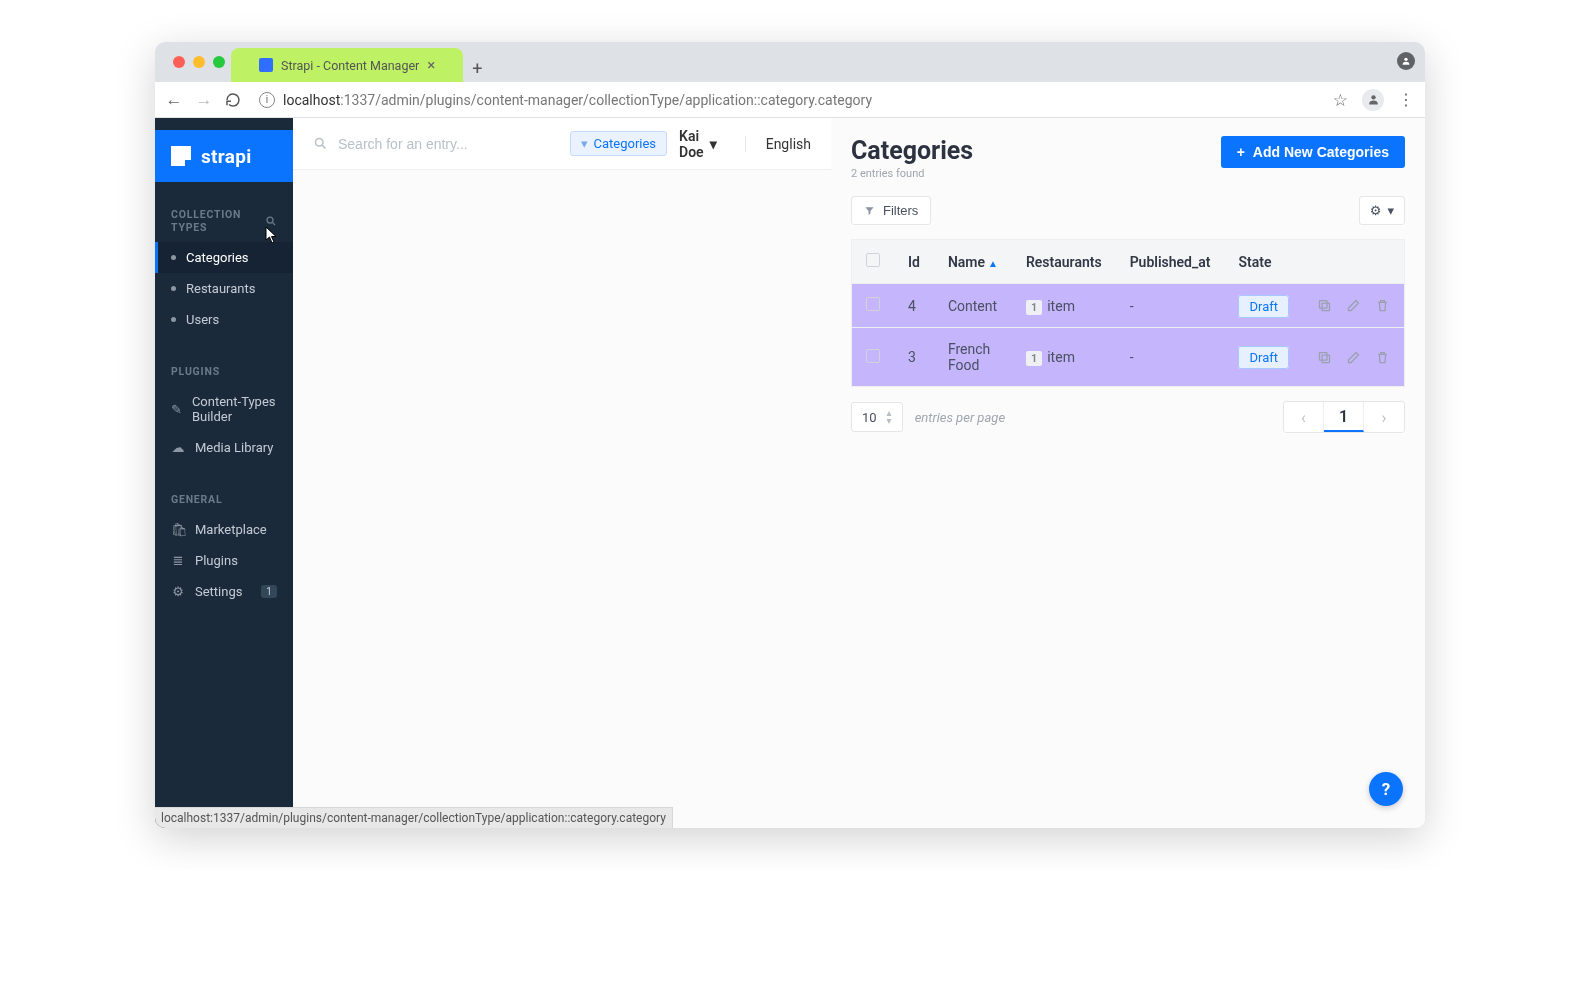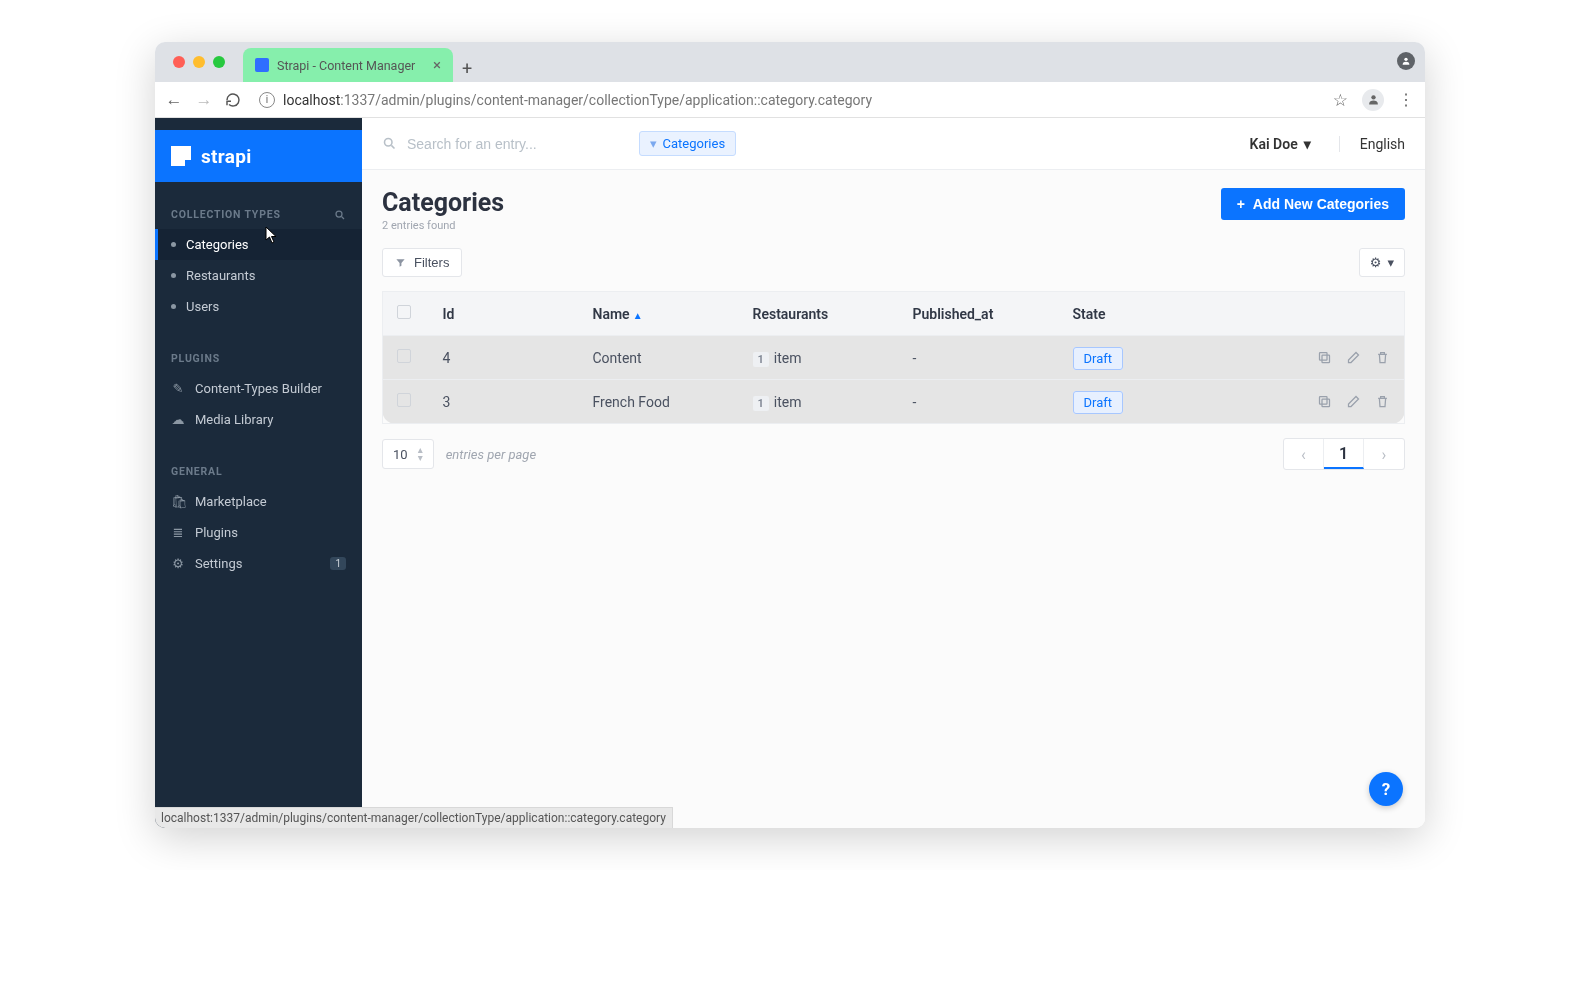--- a/index.html
+++ b/index.html
@@ -15,21 +15,21 @@
   position: relative;
 }
 
 
 .tab-bar { height: 40px; background: #dee1e6; display: flex; align-items: flex-end; padding-left: 12px; position: relative; }
 .traffic-lights { display: flex; gap: 8px; align-items: center; height: 40px; padding: 0 6px 0 6px; }
 .tl { width: 12px; height: 12px; border-radius: 50%; }
 .tl.red { background: #ff5f56; }
 .tl.yellow { background: #ffbd2e; }
 .tl.green { background: #27c93f; }
-.tab { background: #86efac; height: 34px; border-radius: 8px 8px 0 0; display: flex; align-items: center; padding: 0 12px; gap: 8px; font-size: 12.5px; color: #555; min-width: 210px; margin-left: 12px;}
+.tab { background: #bef264; height: 34px; border-radius: 8px 8px 0 0; display: flex; align-items: center; padding: 0 28px; gap: 8px; font-size: 12.5px; color: #555; min-width: 210px; margin-left: 0;}
 .tab .favicon { width:14px;height:14px;background:#2f6eff;border-radius:2px; }
 .tab .close { color:#666;font-size:15px;margin-left:auto;cursor:pointer;}
 .new-tab { width:28px;height:28px;display:flex;align-items:center;justify-content:center;color:#555;font-size:18px;cursor:pointer;}
 .tab-bar .user-dot{position:absolute;right:10px;top:10px;width:18px;height:18px;border-radius:50%;background:#5f6368;display:flex;align-items:center;justify-content:center;color:#fff;font-size:11px;}
 
 
 .url-bar { height: 36px; display:flex; align-items:center; gap:12px; padding:0 10px; border-bottom:1px solid #e1e1e1; background:#fff;}
 .nav-arrow{color:#666;width:18px;text-align:center;cursor:pointer;font-size:17px;}
 .nav-arrow.disabled{color:#bbb;}
 .reload{color:#666;cursor:pointer;}
@@ -52,21 +52,21 @@
 .side-section{padding:14px 0 4px 0;}
 .side-header{display:flex;align-items:center;justify-content:space-between;padding:0 16px 8px 16px;font-size:10.5px;font-weight:700;letter-spacing:0.8px;color:#6b7a8a;margin-top:12px;}
 .side-item{display:flex;align-items:center;gap:10px;padding:8px 16px;color:#c4cbd4;cursor:pointer;position:relative;}
 .side-item.active{background:#152334;color:#fff;}
 .side-item.active::before{content:"";position:absolute;left:0;top:0;bottom:0;width:3px;background:#0b74ff;}
 .side-item .dot{width:5px;height:5px;border-radius:50%;background:#8b97a3;}
 .side-item .icon{width:14px;text-align:center;color:#8b97a3;}
 .badge{margin-left:auto;background:#33475b;color:#cbd2d9;font-size:10px;padding:1px 5px;border-radius:3px;}
 
 
-.main{flex:1;display:flex;flex-direction:column;background:#fbfbfb;}
+.main{flex:1;display:flex;flex-direction:row;background:#fbfbfb;}
 .topbar{height:52px;background:#fff;border-bottom:1px solid #eceef1;display:flex;align-items:center;padding:0 20px;gap:12px;}
 .search-wrap{display:flex;align-items:center;gap:10px;color:#b8c0c8;}
 .search-input{border:none;outline:none;font-size:14px;color:#666;width:220px;}
 .search-input::placeholder{color:#b8c0c8;}
 .chip{border:1px solid #c5dcff;background:#eaf2ff;color:#0b74ff;border-radius:3px;padding:4px 10px;font-size:13px;display:flex;align-items:center;gap:6px;}
 .chip .funnel{color:#7aa8ef;}
 .topbar-right{margin-left:auto;display:flex;align-items:center;gap:28px;}
 .user-menu{font-weight:600;color:#333;font-size:14px;display:flex;align-items:center;gap:6px;}
 .lang{color:#333;font-size:14px;padding-left:20px;border-left:1px solid #e4e6ea;}
 
@@ -74,21 +74,21 @@
 .content{padding:18px 20px;}
 .page-head{display:flex;align-items:flex-start;justify-content:space-between;margin-bottom:16px;}
 .page-title{font-size:25px;font-weight:700;color:#2c3240;}
 .page-sub{font-size:11px;color:#a0a6b0;margin-top:2px;}
 .btn-primary{background:#0b74ff;color:#fff;border:none;border-radius:3px;padding:8px 16px;font-size:14px;font-weight:600;display:flex;align-items:center;gap:8px;cursor:pointer;}
 
 .toolbar-row{display:flex;align-items:center;justify-content:space-between;margin-bottom:14px;}
 .filters-btn{border:1px solid #e4e6ea;background:#fff;border-radius:3px;padding:6px 12px;font-size:13px;color:#4a5160;display:flex;align-items:center;gap:8px;cursor:pointer;}
 .gear-btn{border:1px solid #e4e6ea;background:#fff;border-radius:3px;padding:6px 10px;font-size:13px;color:#4a5160;display:flex;align-items:center;gap:6px;cursor:pointer;}
 
-.table{width:100%;border-collapse:collapse;background:#e5e5e5;border:1px solid #eceef1;border-radius:14px;}
+.table{width:100%;border-collapse:collapse;background:#c4b5fd;border:1px solid #eceef1;border-radius:3px;}
 .table th,.table td{padding:13px 14px;text-align:left;font-size:14px;color:#4a5160;}
 .table thead th{background:#f4f5f7;font-weight:600;color:#313846;font-size:14px;}
 .table tbody tr{border-top:1px solid #eceef1;}
 .chk{width:14px;height:14px;border:1.5px solid #d0d4da;border-radius:2px;display:inline-block;}
 .count-pill{background:#eef0f3;color:#7c8491;font-size:11px;padding:1px 5px;border-radius:2px;margin-right:5px;font-weight:600;}
 .state-badge{border:1px solid #a7c7ff;background:#e7f0ff;color:#0b74ff;border-radius:3px;padding:3px 10px;font-size:13px;}
 .row-actions{display:flex;gap:14px;color:#9aa1ac;justify-content:flex-end;}
 .row-actions span{cursor:pointer;}
 .sort-caret{font-size:10px;color:#0b74ff;margin-left:3px;}
 

